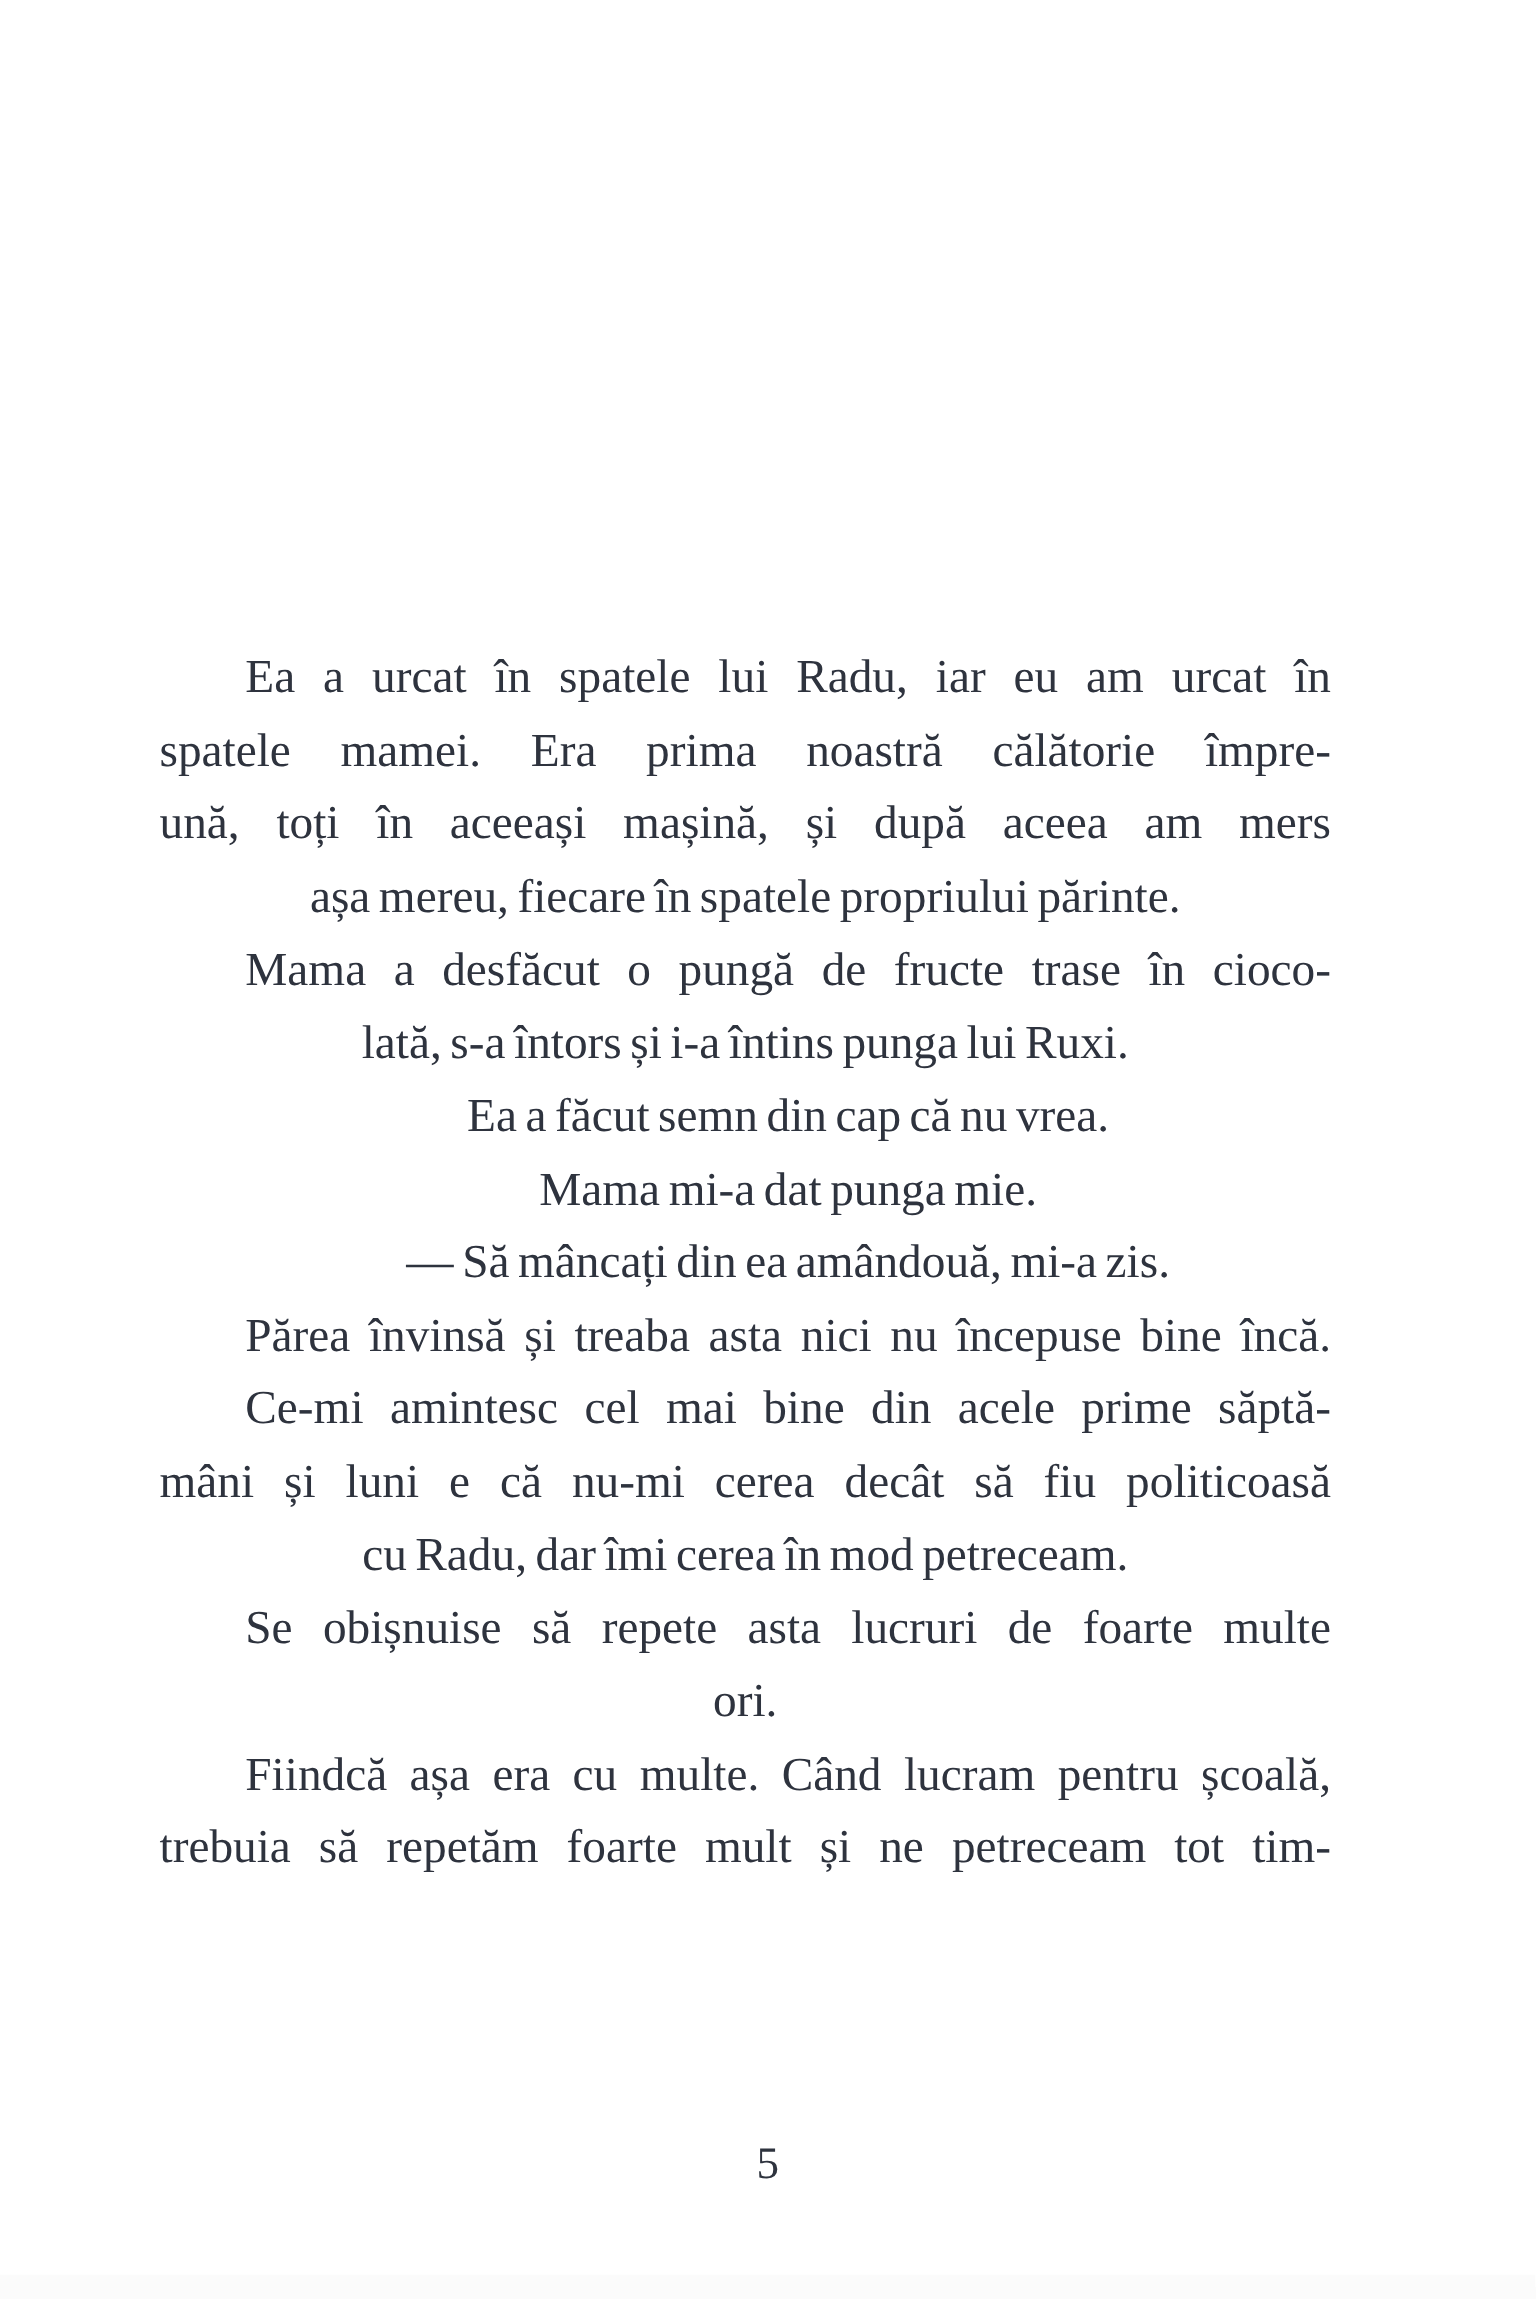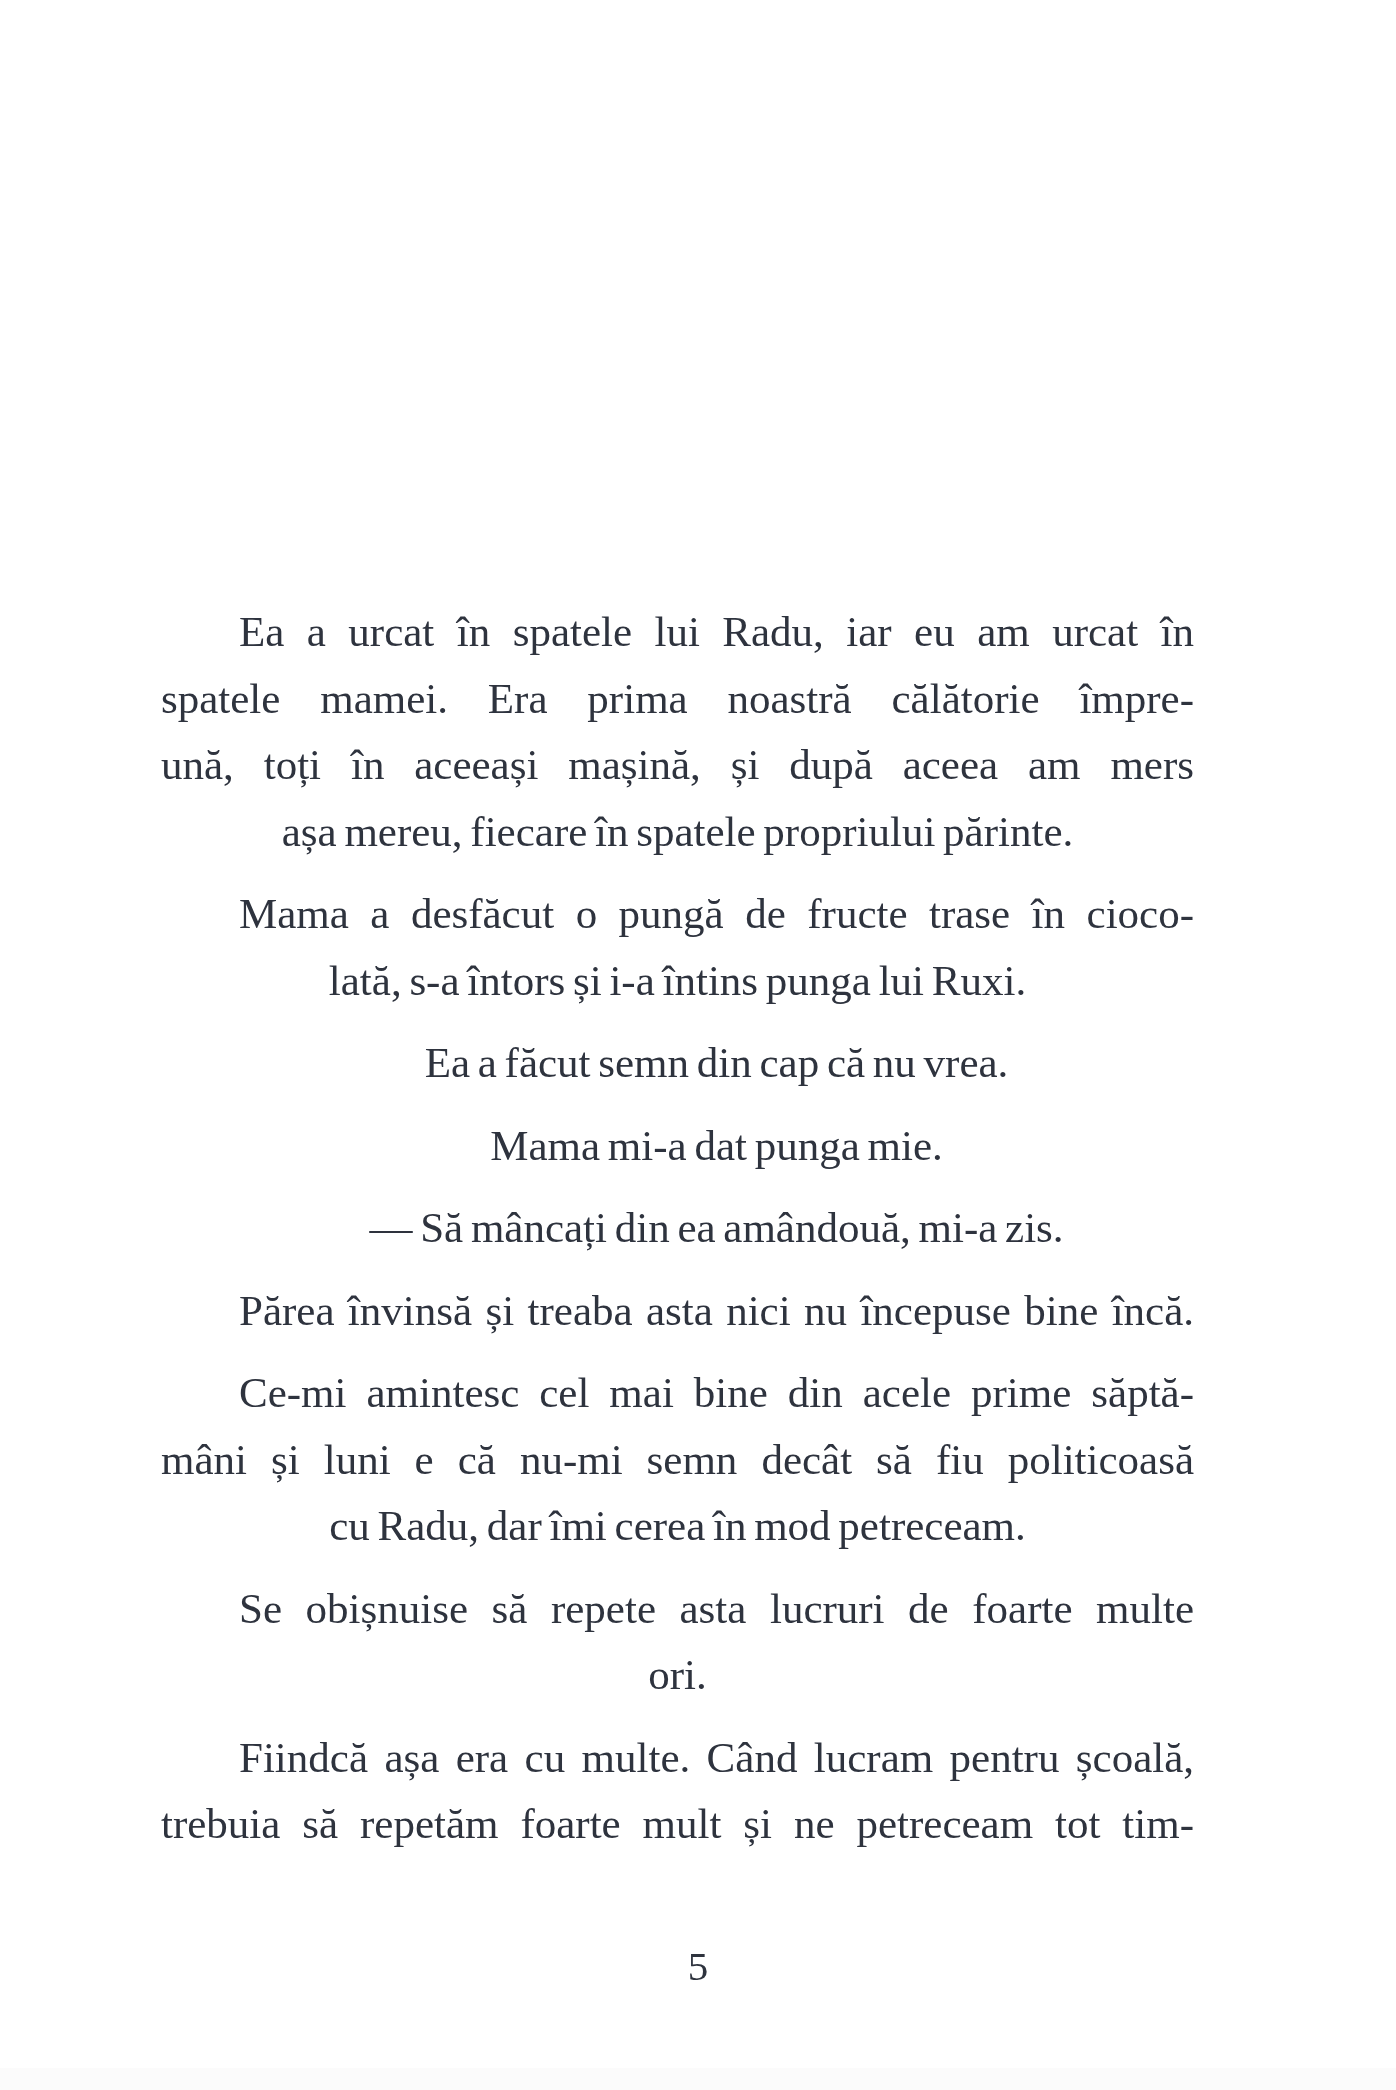--- a/index.html
+++ b/index.html
@@ -21,21 +21,21 @@
     width: 1396px;
     height: 2090px;
     background: var(--page-bg);
   }
   .text-block {
     position: absolute;
     left: 145px;
     top: 583px;
     width: 1065px;
   }
-  .para { margin: 16px; }
+  .para { margin: 0; }
   .line {
     font-size: 43px;
     line-height: 66.5px;
     height: 66.5px;
     word-spacing: -3px;
     text-align: center;
     white-space: normal;
     overflow: visible;
   }
   .line.j {
@@ -95,21 +95,21 @@
     <div class="para">
       <div class="line first">— Să mâncați din ea amândouă, mi-a zis.</div>
     </div>
 
     <div class="para">
       <div class="line j first">Părea învinsă și treaba asta nici nu începuse bine încă.</div>
     </div>
 
     <div class="para">
       <div class="line j first">Ce-mi amintesc cel mai bine din acele prime săptă-</div>
-      <div class="line j">mâni și luni e că nu-mi semn decât să fiu politicoasă</div>
+      <div class="line j">mâni și luni e că nu-mi cerea decât să fiu politicoasă</div>
       <div class="line">cu Radu, dar îmi cerea în mod petreceam.</div>
     </div>
 
     <div class="para">
       <div class="line j first">Se obișnuise să repete asta lucruri de foarte multe</div>
       <div class="line">ori.</div>
     </div>
 
     <div class="para">
       <div class="line j first">Fiindcă așa era cu multe. Când lucram pentru școală,</div>

